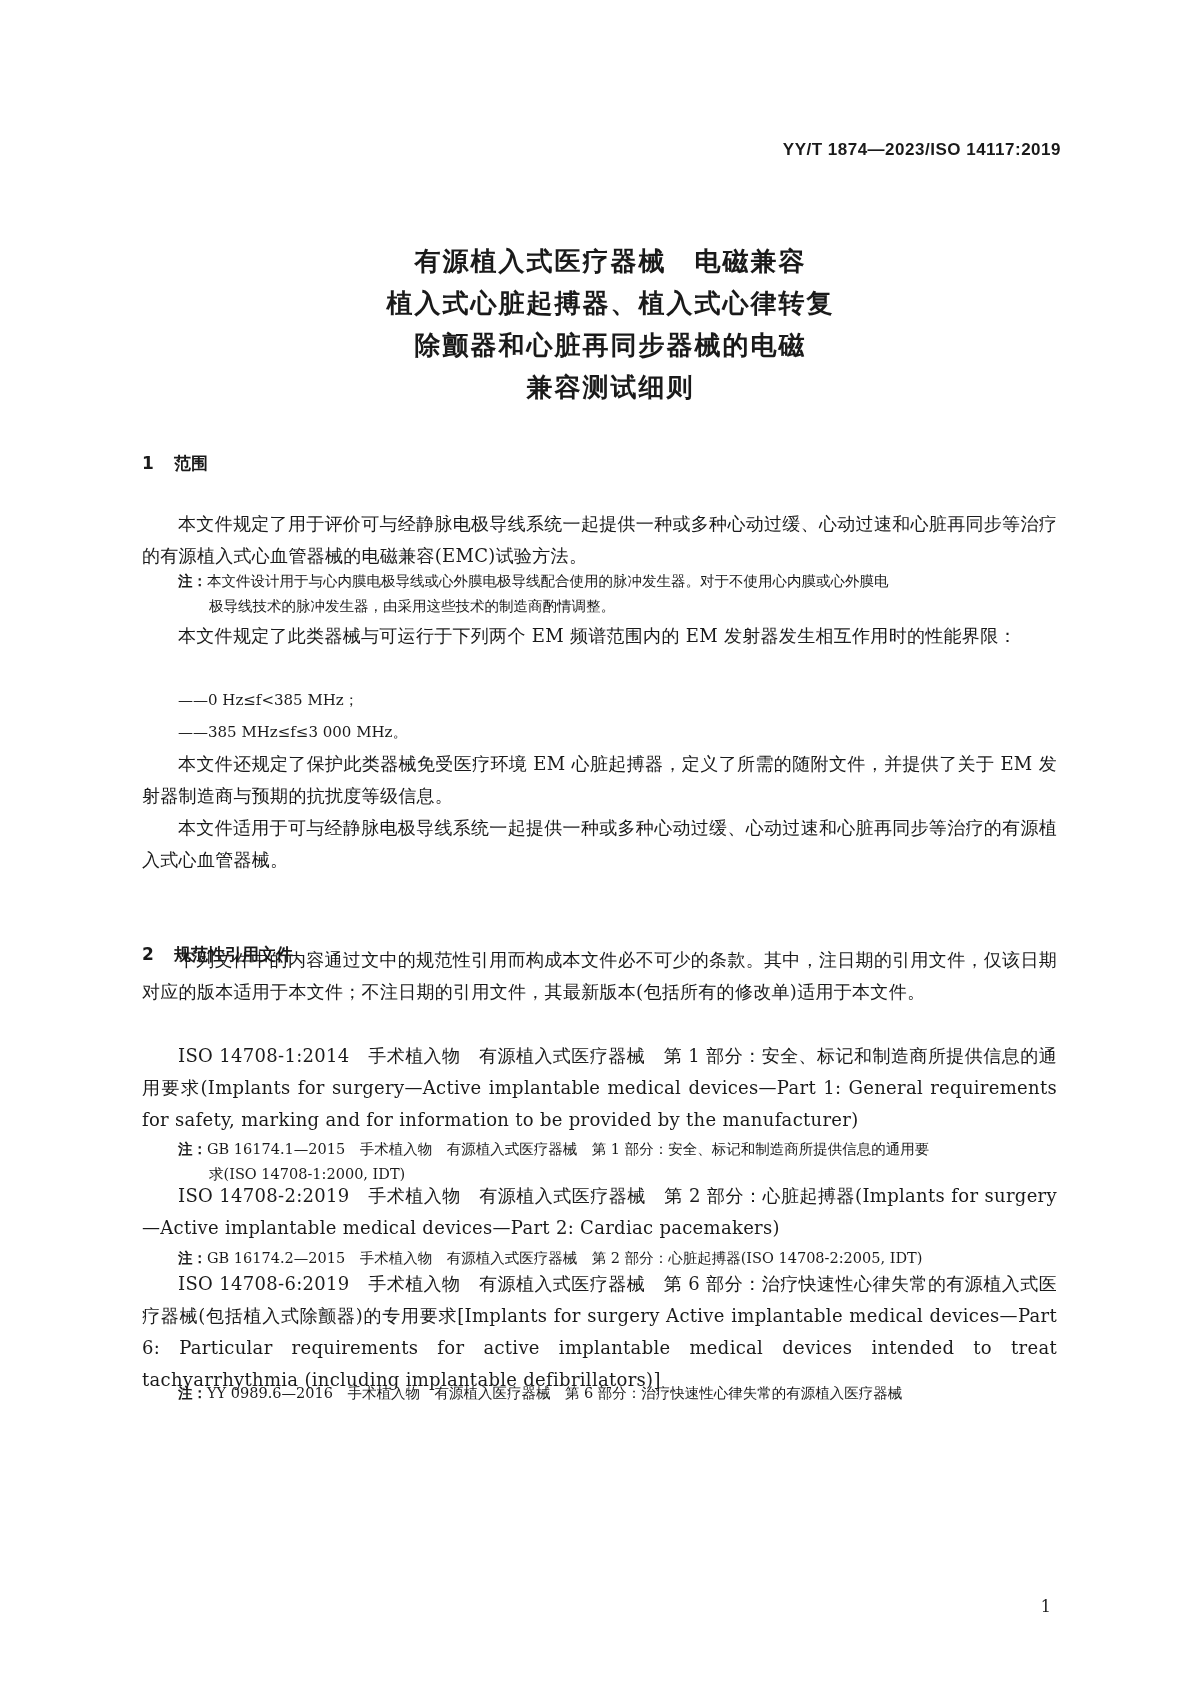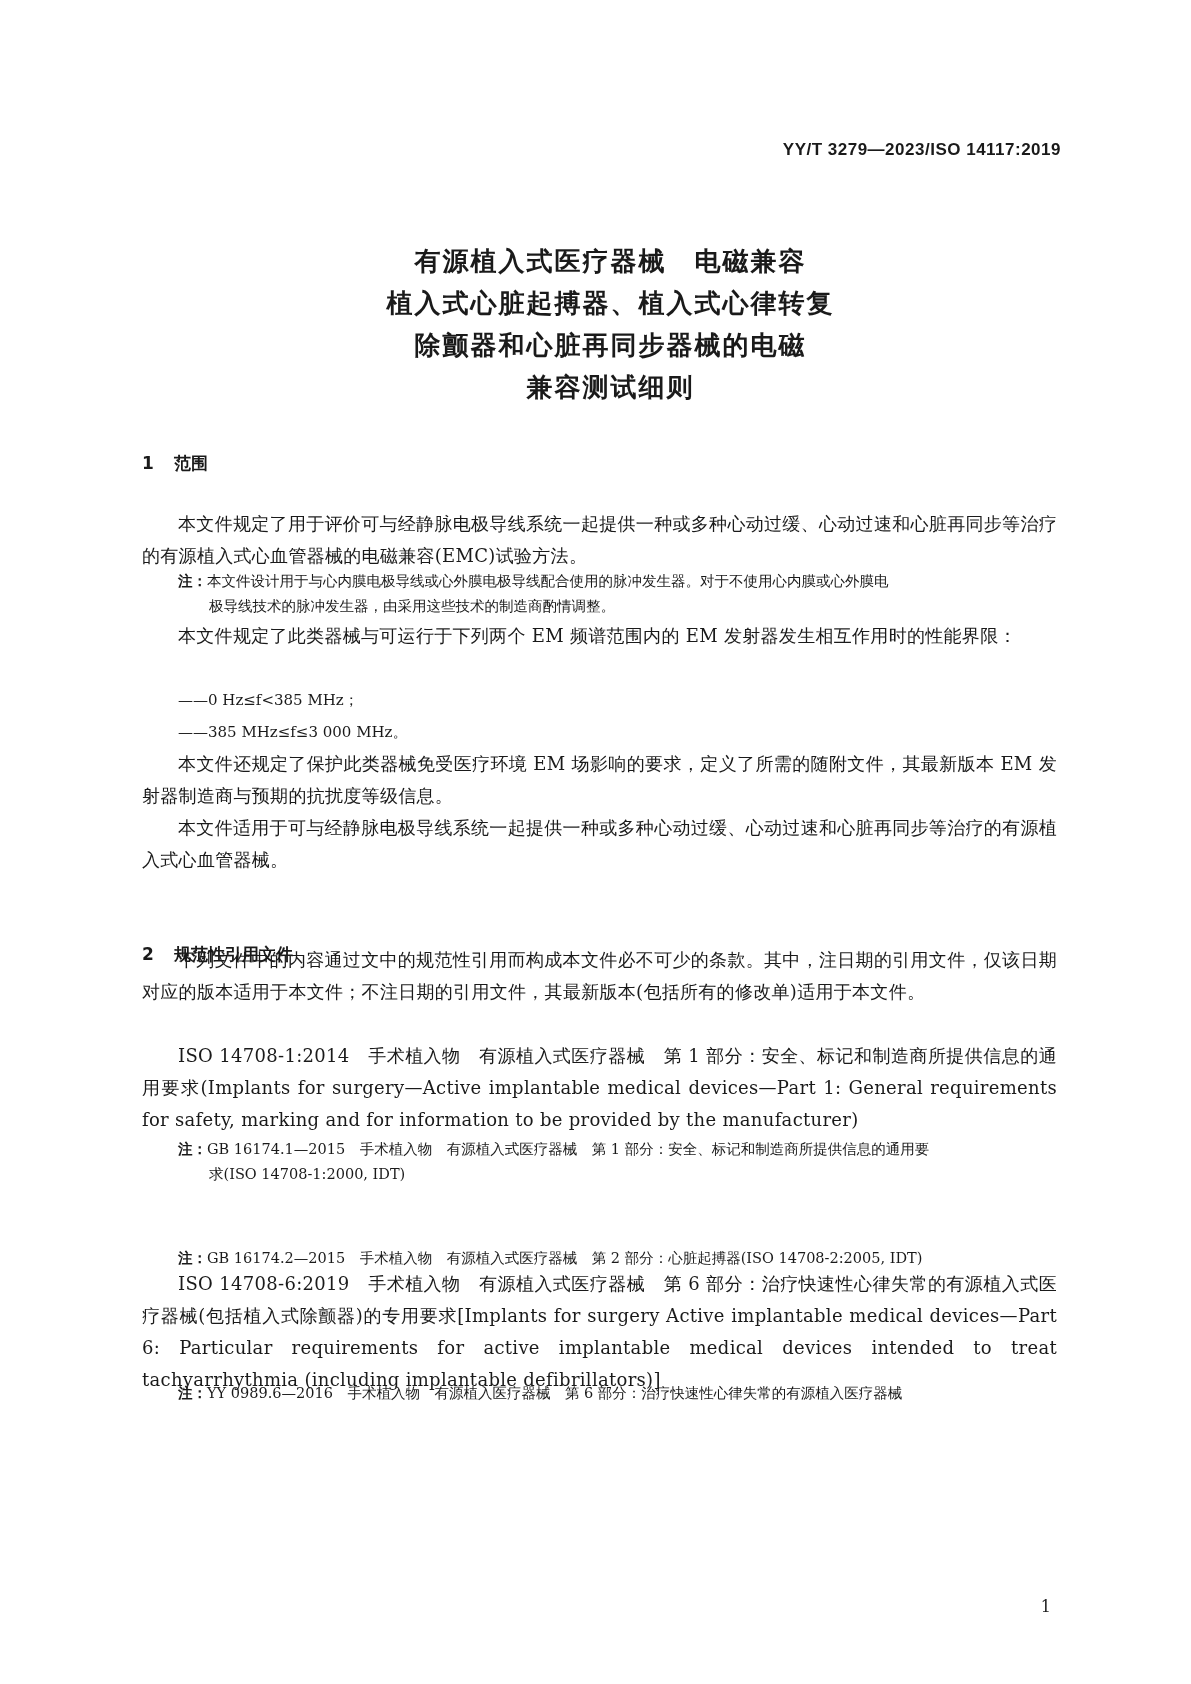--- a/index.html
+++ b/index.html
@@ -51,21 +51,21 @@
     .page-num {
       position: absolute; right: 140px; top: 1597px;
       font-size: 16px;
     }
   </style>
 </head>
 <body>
 
 <div class="page">
 
-  <div class="std-code">YY/T 3279—2023/ISO 14117:2019</div>
+  <div class="std-code">YY/T 1874—2023/ISO 14117:2019</div>
 
   <div class="title-block">
     <span class="title-line">有源植入式医疗器械　电磁兼容</span>
     <span class="title-line">植入式心脏起搏器、植入式心律转复</span>
     <span class="title-line">除颤器和心脏再同步器械的电磁</span>
     <span class="title-line">兼容测试细则</span>
   </div>
 
   <div class="heading" style="top:452px;">
     <span class="num">1</span>
@@ -77,37 +77,38 @@
   <div class="note" style="top:568px;">
     <span class="note-label">注：</span><span>本文件设计用于与心内膜电极导线或心外膜电极导线配合使用的脉冲发生器。对于不使用心内膜或心外膜电</span>
     <span class="cont">极导线技术的脉冲发生器，由采用这些技术的制造商酌情调整。</span>
   </div>
 
   <div class="para" style="top:620px;">本文件规定了此类器械与可运行于下列两个 EM 频谱范围内的 EM 发射器发生相互作用时的性能界限：</div>
 
   <div class="dash-item" style="top:684px;">——0 Hz≤f&lt;385 MHz；</div>
   <div class="dash-item" style="top:716px;">——385 MHz≤f≤3 000 MHz。</div>
 
-  <div class="para" style="top:748px;">本文件还规定了保护此类器械免受医疗环境 EM 场影响的要求，定义了所需的随附文件，其最新版本 EM 发射器制造商与预期的抗扰度等级信息。</div>
+  <div class="para" style="top:748px;">本文件还规定了保护此类器械免受医疗环境 EM 心脏起搏器，定义了所需的随附文件，并提供了关于 EM 发射器制造商与预期的抗扰度等级信息。</div>
 
   <div class="para" style="top:812px;font-family:Liberation Serif, serif;">本文件适用于可与经静脉电极导线系统一起提供一种或多种心动过缓、心动过速和心脏再同步等治疗的有源植入式心血管器械。</div>
 
   <div class="heading" style="top:943px;">
     <span class="num">2</span>
     <span>规范性引用文件</span>
   </div>
 
   <div class="para" style="top:944px;">下列文件中的内容通过文中的规范性引用而构成本文件必不可少的条款。其中，注日期的引用文件，仅该日期对应的版本适用于本文件；不注日期的引用文件，其最新版本(包括所有的修改单)适用于本文件。</div>
 
   <div class="para" style="top:1040px;">ISO 14708-1:2014　手术植入物　有源植入式医疗器械　第 1 部分：安全、标记和制造商所提供信息的通用要求(Implants for surgery—Active implantable medical devices—Part 1: General requirements for safety, marking and for information to be provided by the manufacturer)</div>
   <div class="note" style="top:1136px;">
     <span class="note-label">注：</span><span>GB 16174.1—2015　手术植入物　有源植入式医疗器械　第 1 部分：安全、标记和制造商所提供信息的通用要</span>
     <span class="cont">求(ISO 14708-1:2000, IDT)</span>
   </div>
 
+  <div class="para" style="top:1180px;">ISO 14708-2:2019　手术植入物　有源植入式医疗器械　第 2 部分：心脏起搏器(Implants for surgery—Active implantable medical devices—Part 2: Cardiac pacemakers)</div>
   <div class="note" style="top:1245px;">
     <span class="note-label">注：</span><span>GB 16174.2—2015　手术植入物　有源植入式医疗器械　第 2 部分：心脏起搏器(ISO 14708-2:2005, IDT)</span>
   </div>
 
   <div class="para" style="top:1268px;">ISO 14708-6:2019　手术植入物　有源植入式医疗器械　第 6 部分：治疗快速性心律失常的有源植入式医疗器械(包括植入式除颤器)的专用要求[Implants for surgery Active implantable medical devices—Part 6: Particular requirements for active implantable medical devices intended to treat tachyarrhythmia (including implantable defibrillators)]</div>
   <div class="note" style="top:1380px;">
     <span class="note-label">注：</span><span>YY 0989.6—2016　手术植入物　有源植入医疗器械　第 6 部分：治疗快速性心律失常的有源植入医疗器械</span>
   </div>
 
   <div class="page-num">1</div>

